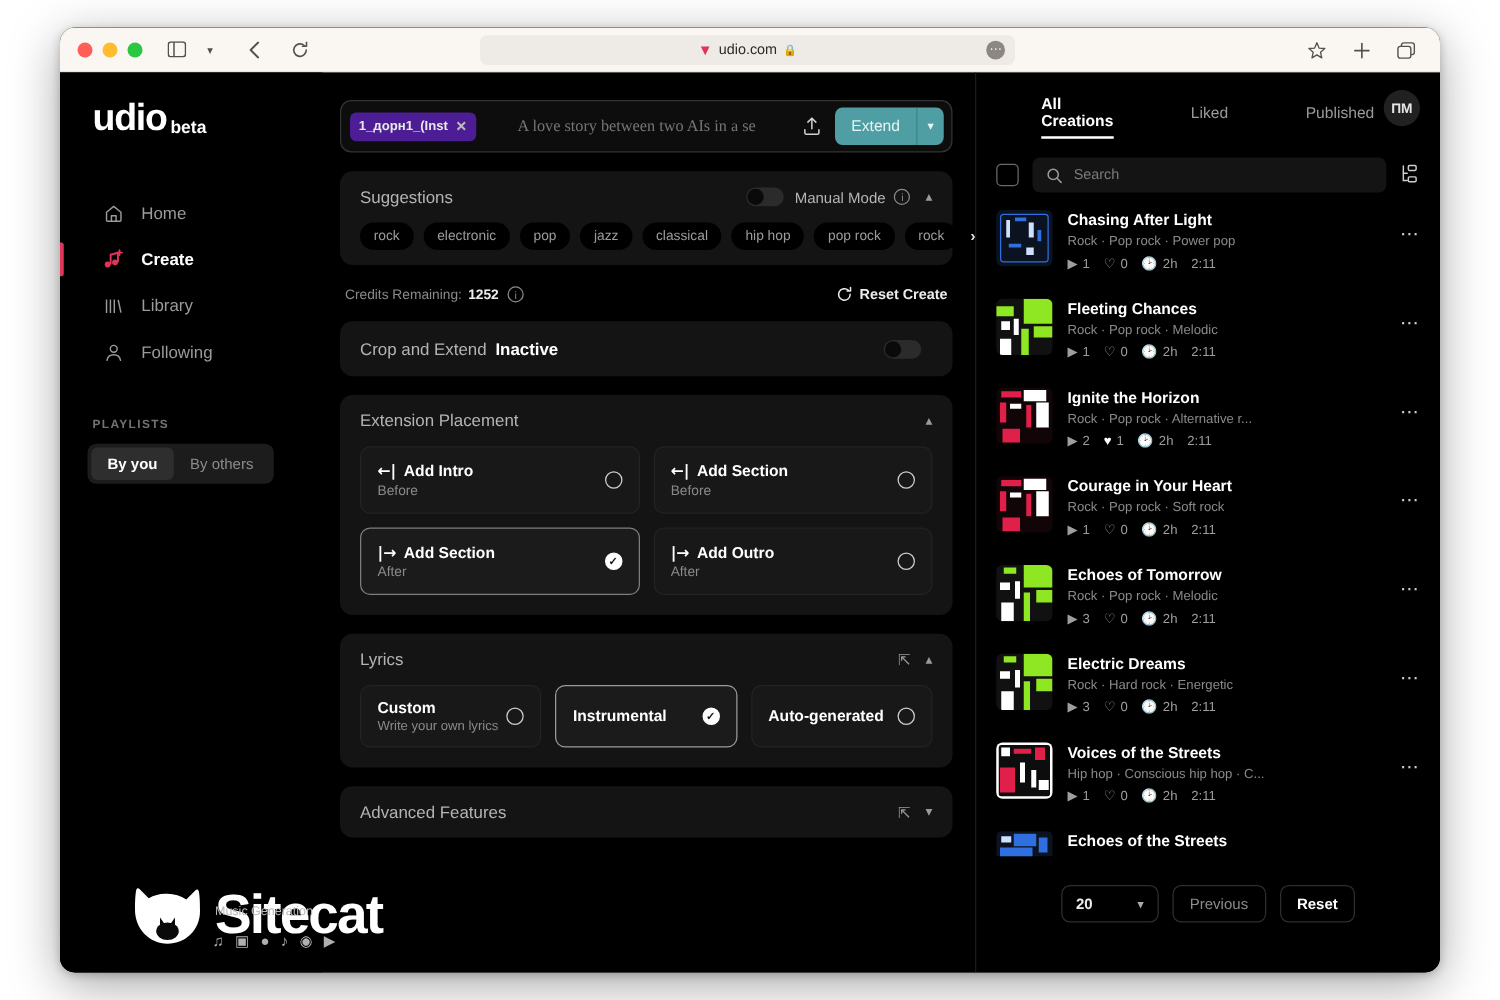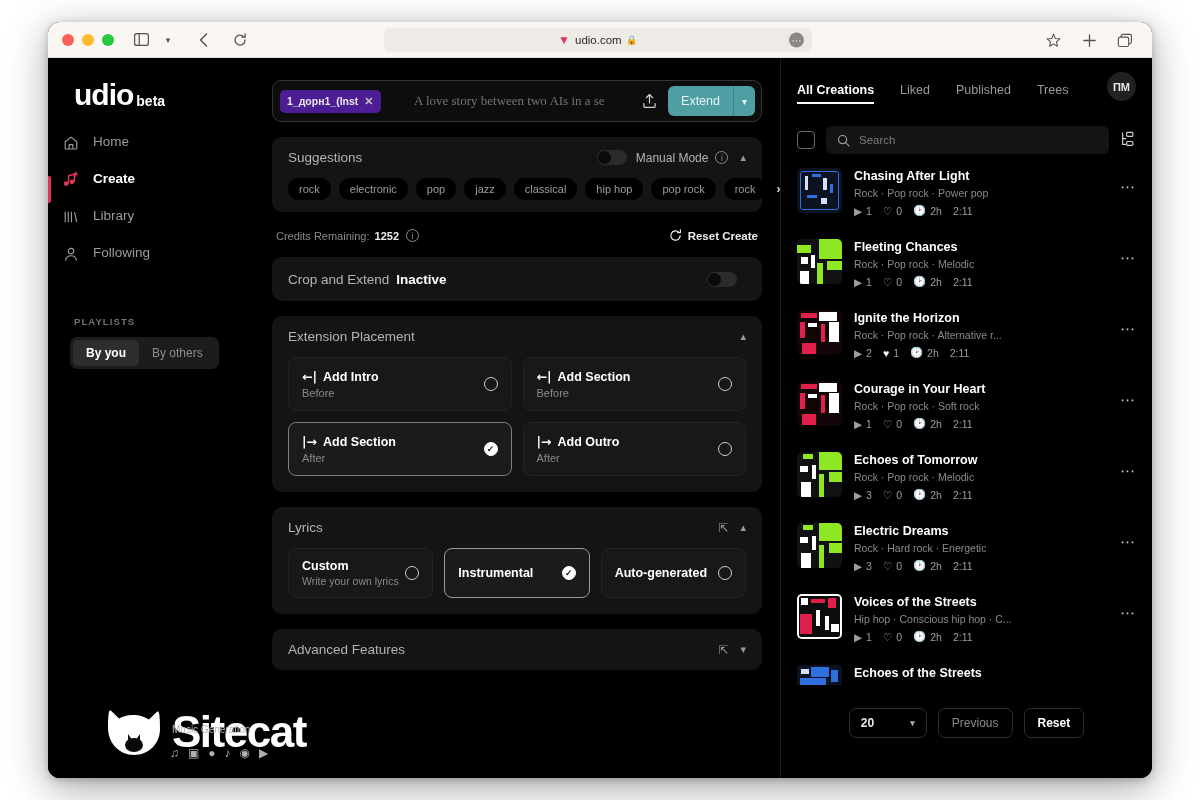--- a/index.html
+++ b/index.html
@@ -68,38 +68,38 @@
 
   
   #sidebar {
     width:210px; flex:0 0 210px;
     background:#000;
     position:relative;
     padding-top:22px;
   }
   .brand {
     display:flex; align-items:flex-end; gap:3px;
-    padding-left:26px; margin-bottom:24px;
+    padding-left:26px; margin-bottom:42px;
     position:relative;
   }
   .brand-logo {
     font-size:30px; font-weight:700; letter-spacing:-1px; color:#fff;
     line-height:1;
   }
   .brand-beta { font-size:14px; font-weight:700; color:#fff; line-height:1; padding-bottom:2px;}
   #collapse-sidebar {
     position:absolute; right:-32px; bottom:4px;
     width:22px; height:22px; color:#8b8b8b;
     display:flex; align-items:center; justify-content:center;
   }
 
   .nav-item {
     position:relative;
-    display:flex; gap:14px;
-    height:37px; padding-left:14px;
+    display:flex; align-items:center; gap:14px;
+    height:37px; padding-left:34px;
     color:#9b9b9b; font-size:13.5px;
   }
   .nav-item.active { color:#ffffff; font-weight:700; }
   .nav-item.active::before {
     content:""; position:absolute; left:0; top:5px;
     width:3px; height:27px; background:#e0355a; border-radius:0 2px 2px 0;
   }
   .nav-ico { width:17px; height:17px; display:flex; align-items:center; justify-content:center; }
 
   .playlist-head {
@@ -219,21 +219,21 @@
   .lyr .t2 { font-size:10.5px; color:#8a8a8a; margin-top:2px; }
 
   
   #right {
     width:372px; flex:0 0 372px;
     border-left:1px solid #1b1b1b;
     padding:20px 16px 0 16px;
     position:relative;
   }
   #right-tabs { display:flex; align-items:center; gap:26px; height:30px; }
-  .rtab { font-size:12.5px; color:#9a9a9a; position:relative; padding-bottom:7px; }
+  .rtab { font-size:12.5px; color:#9a9a9a; position:relative; padding-bottom:7px;margin-left:36px; }
   .rtab.active { color:#fff; font-weight:700; }
   .rtab.active::after {
     content:""; position:absolute; left:0; right:0; bottom:0; height:2px; background:#fff;
   }
   #avatar {
     position:absolute; right:16px; top:14px;
     width:29px; height:29px; border-radius:50%;
     background:#212121; display:flex; align-items:center; justify-content:center;
     font-size:11px; font-weight:700; color:#e6e6e6;
   }

